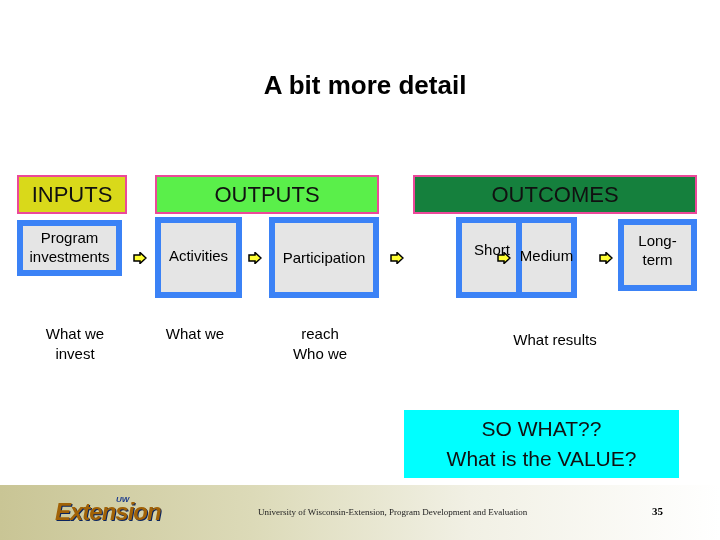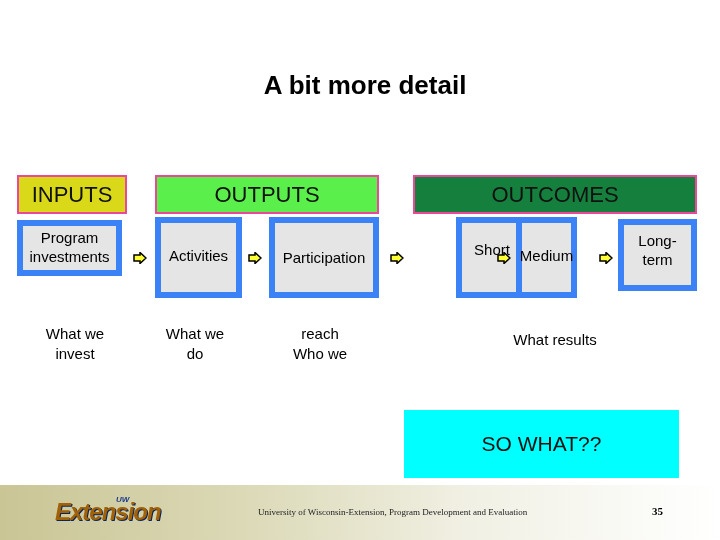--- a/index.html
+++ b/index.html
@@ -83,30 +83,30 @@
   <span>Long-</span>
   <span>term</span>
 </div>
 
 <div class="abs label" style="left:20px; top:324px; width:110px;">
   <div>What we</div>
   <div>invest</div>
 </div>
 <div class="abs label" style="left:140px; top:324px; width:110px;">
   <div>What we</div>
-  <div>do</div>
 </div>
 <div class="abs label" style="left:265px; top:324px; width:110px;">
   <div>reach</div>
   <div>Who we</div>
 </div>
 <div class="abs label" style="left:485px; top:330px; width:140px;">What results</div>
 
 <div class="abs sowhat" style="left:404px; top:367px; width:275px; height:68px;margin-top:43px;">
   <div>SO WHAT??</div>
+  <div>What is the VALUE?</div>
 </div>
 
 <div class="abs footer"></div>
 <div class="abs logo">
   <span class="logo-uw">UW</span>
   <span class="logo-text">Extension</span>
 </div>
 <div class="abs footnote">University of Wisconsin-Extension, Program Development and Evaluation</div>
 <div class="abs pagenum">35</div>
 

